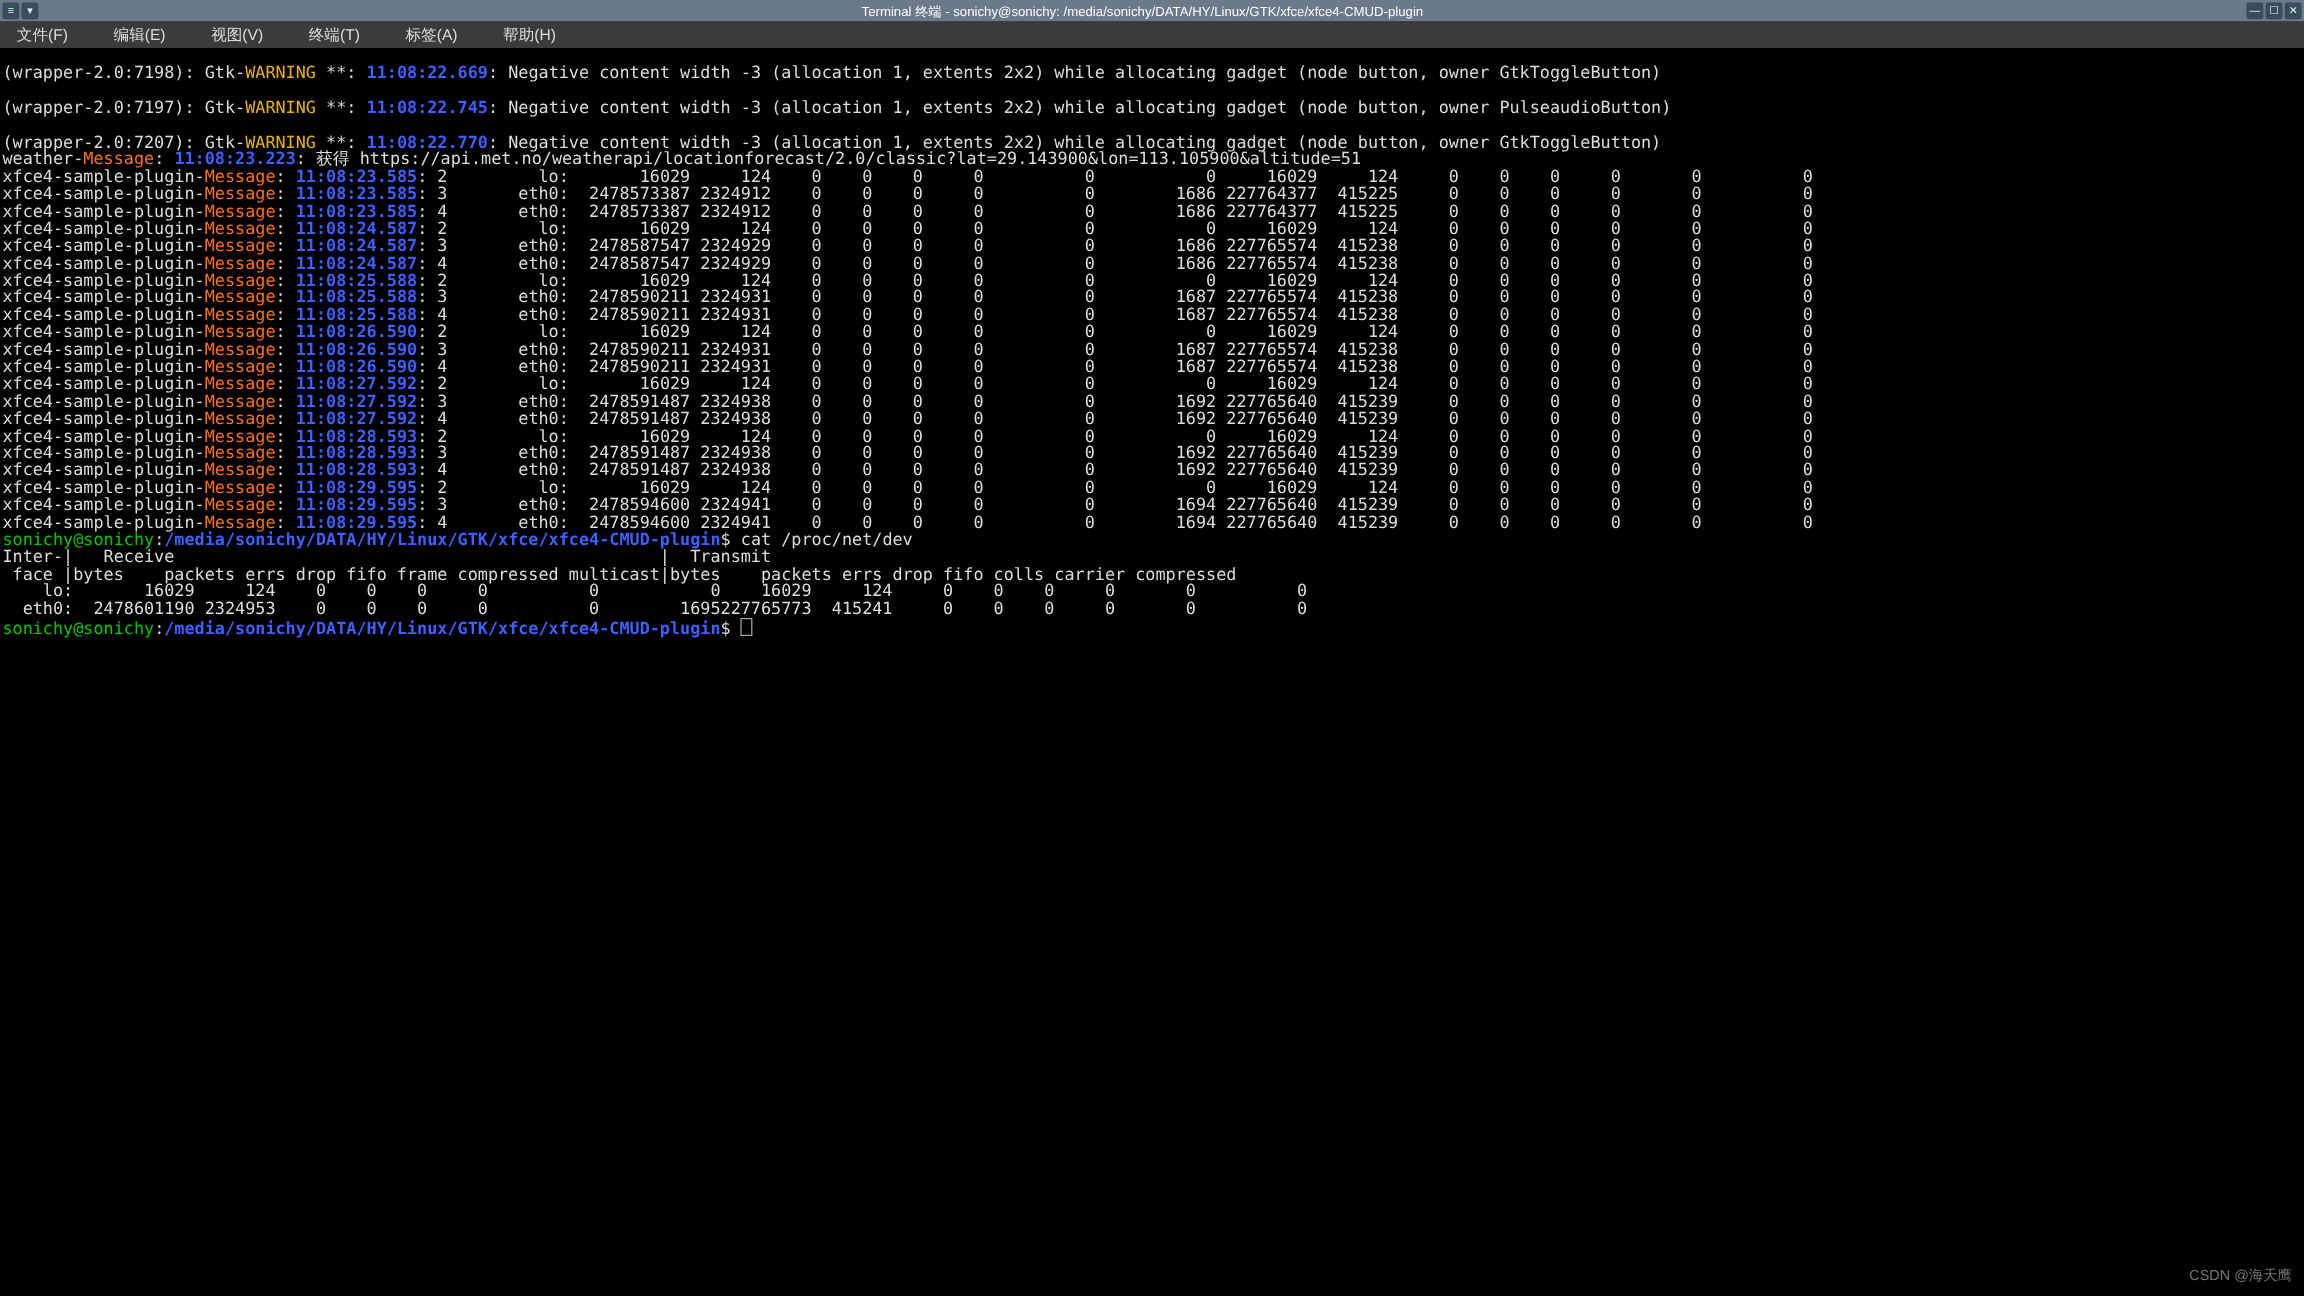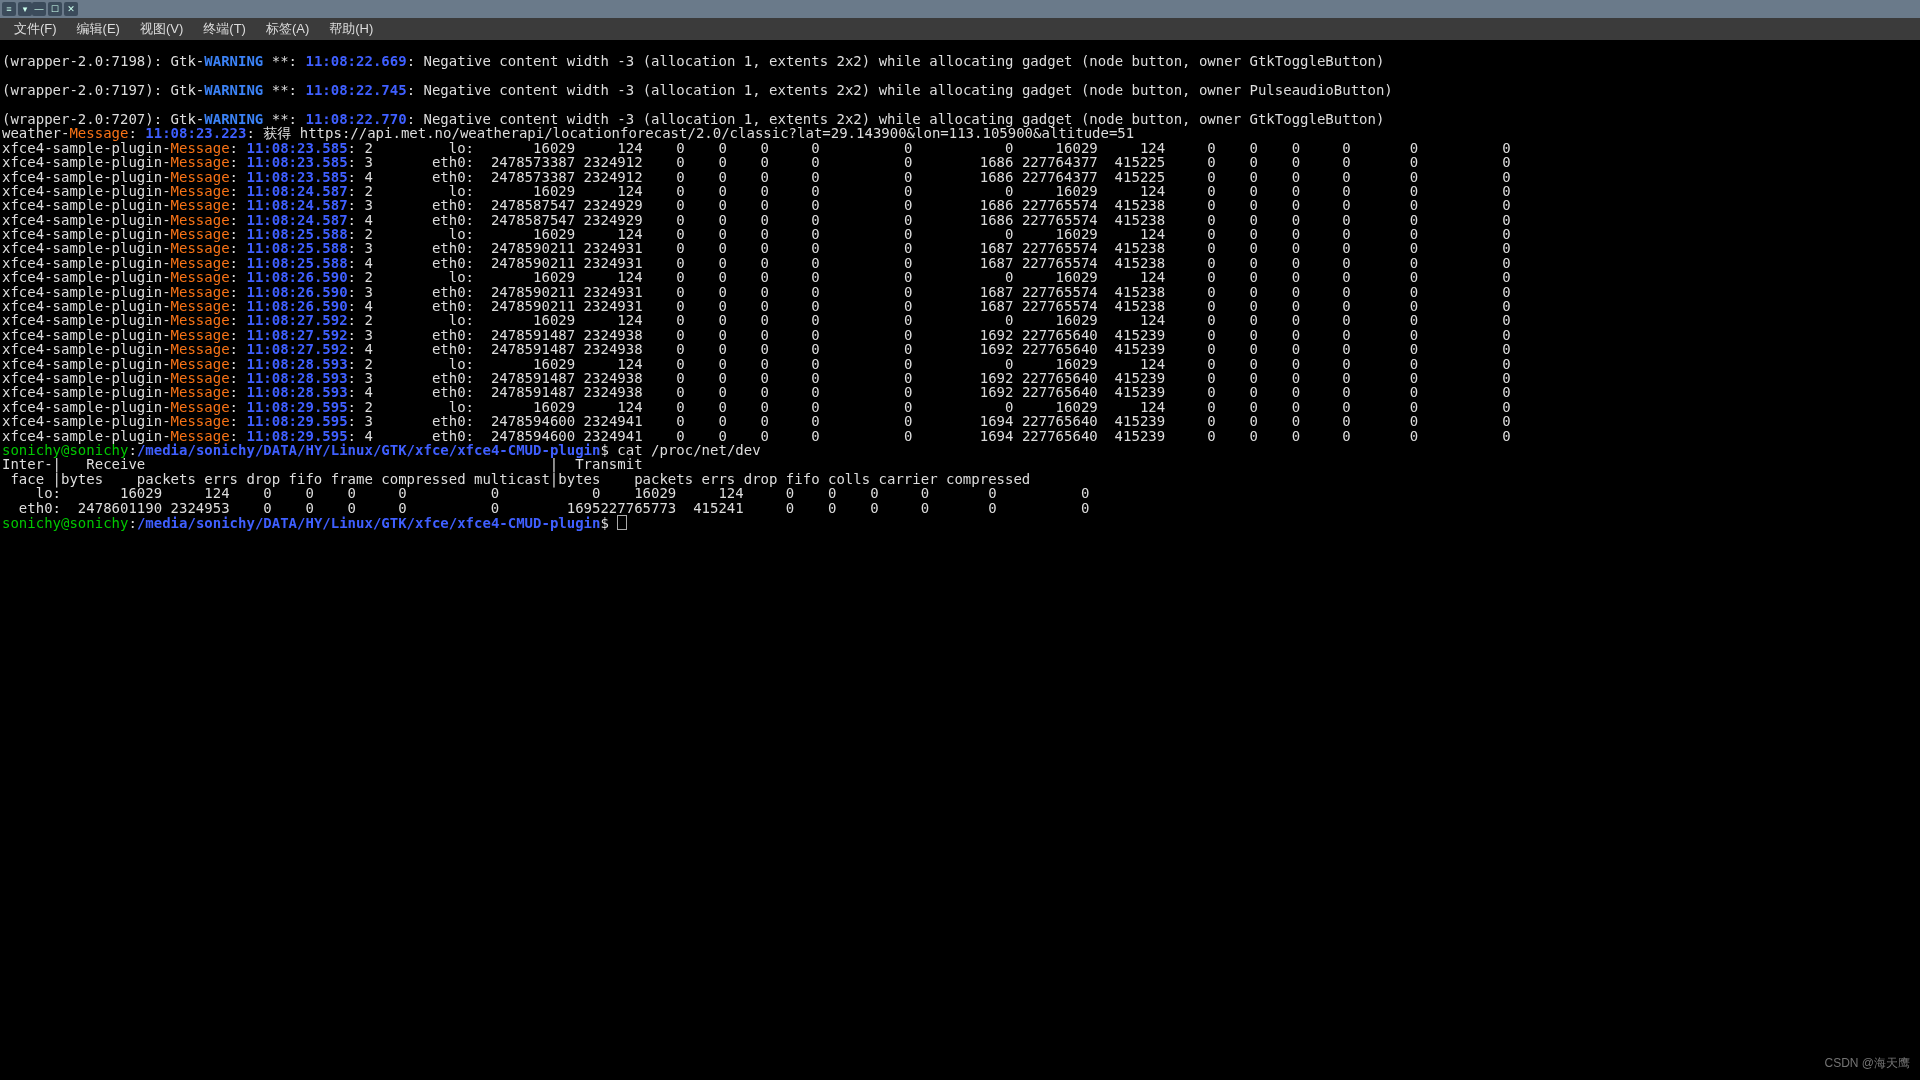--- a/index.html
+++ b/index.html
@@ -37,33 +37,33 @@
   
   .menubar {
     background:#3b3b3b;
     height:22px;
     display:flex;
     align-items:center;
     font-family: sans-serif;
     font-size:13px;
     color:#ddd;
     padding-left:4px;
-    gap:0;
+    gap:18px;
   }
   .menubar .mitem { padding:2px 10px; }
   
   .term {
     background:#000;
     white-space: pre;
     line-height: 14.4px;
     letter-spacing: 0px;
     padding: 0 2px;
   }
   .tline { height:14.4px; }
-  .yellow { color:#3b82f6; font-weight:bold; }
+  .yellow { color:#eab308; font-weight:normal; }
   .blue   { color:#3f5fff; font-weight:bold;margin-top:27px; }
   .green  { color:#00c800; font-weight:normal; }
   .mgreen { color:#f97316; }
   .watermark {
     position:absolute; right:10px; bottom:8px;
     color:#888; font-family:sans-serif; font-size:12px;
     opacity:.85;
     margin-top:48px;
   }
   .cursor {
@@ -74,20 +74,23 @@
   }
 </style>
 </head>
 <body>
 
 <div class="titlebar">
   <div class="left-icons">
     <span class="wbtn">≡</span>
     <span class="wbtn">▾</span>
   </div>
+  <div class="title">
+    <span>Terminal 终端</span> - <span>sonichy@sonichy: /media/sonichy/DATA/HY/Linux/GTK/xfce/xfce4-CMUD-plugin</span>
+  </div>
   <div class="win-btns">
     <span class="wbtn">—</span>
     <span class="wbtn">☐</span>
     <span class="wbtn">✕</span>
   </div>
 </div>
 
 <div class="menubar">
   <div class="mitem"><span>文件(F)</span></div>
   <div class="mitem"><span>编辑(E)</span></div>

